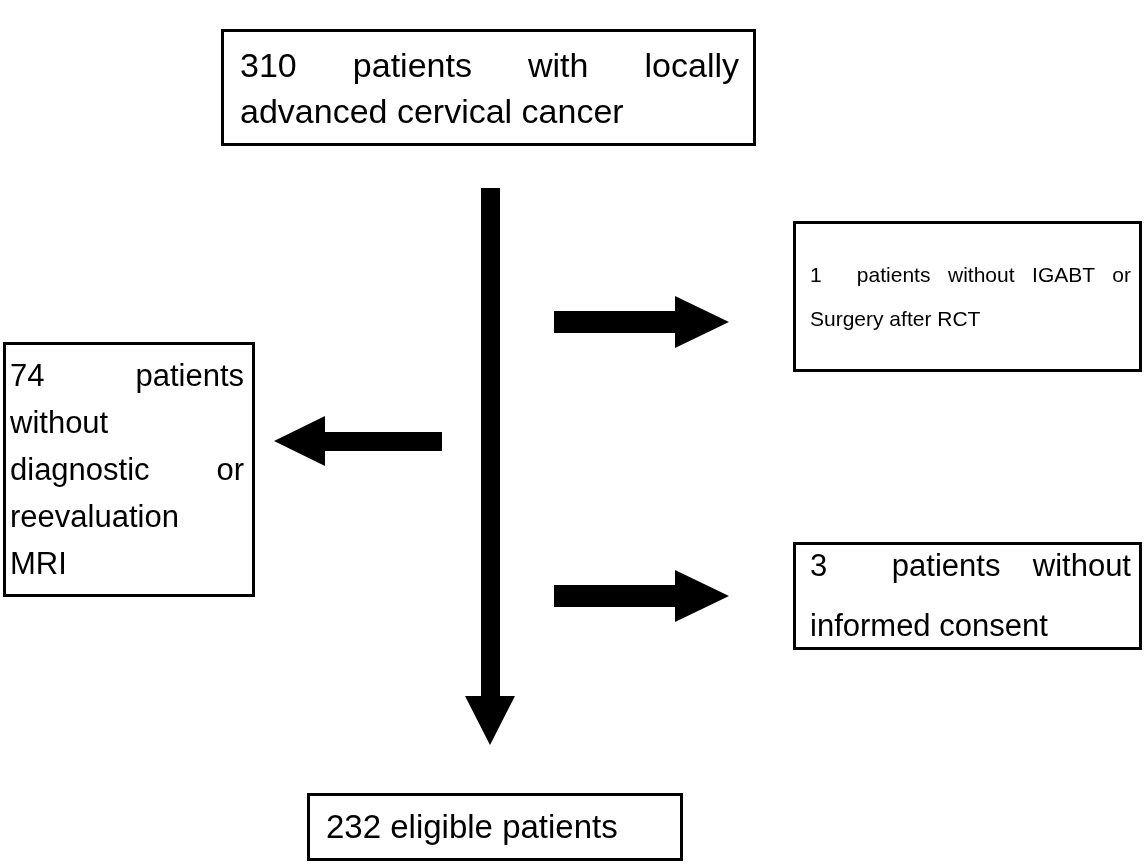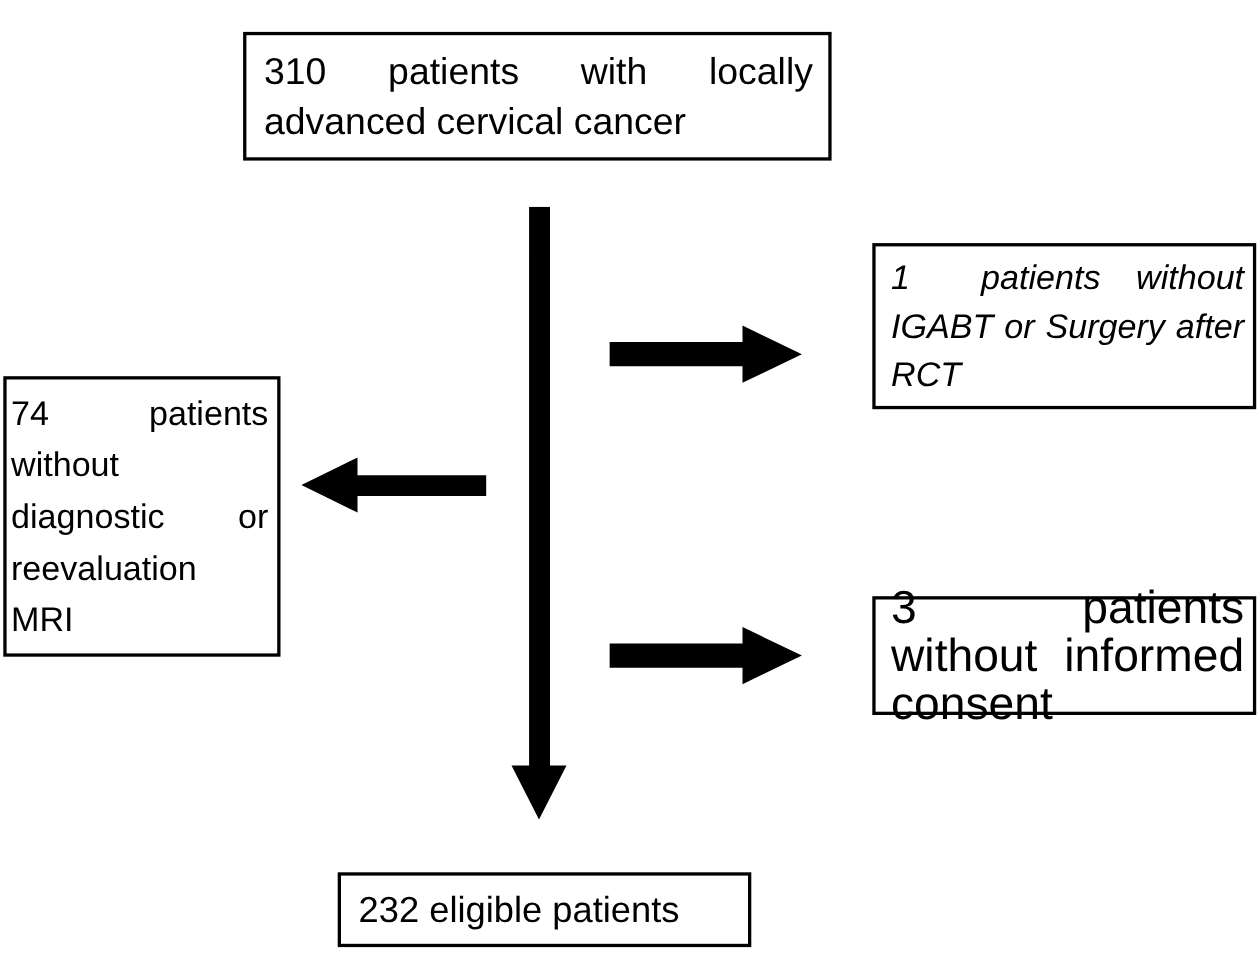--- a/index.html
+++ b/index.html
@@ -40,33 +40,33 @@
     left: 221px;  top: 5px;   width: 535px; height: 117px;
     padding: 0 14px 0 16px;
     margin-top: 24px;
   }
   #node-enrolled .txt { font-size: 34px; line-height: 46px; }
 
   #node-excluded-igabt {
     left: 793px; top: 221px; width: 349px; height: 151px;
     padding: 0 8px 0 14px;
   }
-  #node-excluded-igabt .txt { font-size: 31px; line-height: 44px; font-style: italic; }
+  #node-excluded-igabt .txt { font-size: 21px; line-height: 44px; }
 
   #node-excluded-mri {
     left: 3px;   top: 342px; width: 252px; height: 255px;
     padding: 0 8px 0 4px;
   }
   #node-excluded-mri .txt { font-size: 31px; line-height: 47px; }
 
   #node-excluded-consent {
     left: 793px; top: 542px; width: 349px; height: 108px;
     padding: 0 8px 0 14px;
   }
-  #node-excluded-consent .txt { font-size: 42px; line-height: 44px; }
+  #node-excluded-consent .txt { font-size: 31px; line-height: 60px; }
 
   #node-eligible {
     left: 307px; top: 793px; width: 376px; height: 68px;
     padding: 0 10px 0 16px;
   }
   #node-eligible .txt { font-size: 33px; line-height: 44px; text-align-last: left; }
 
   
   .arrow { position: absolute; }
   .arrow svg { display: block; }

